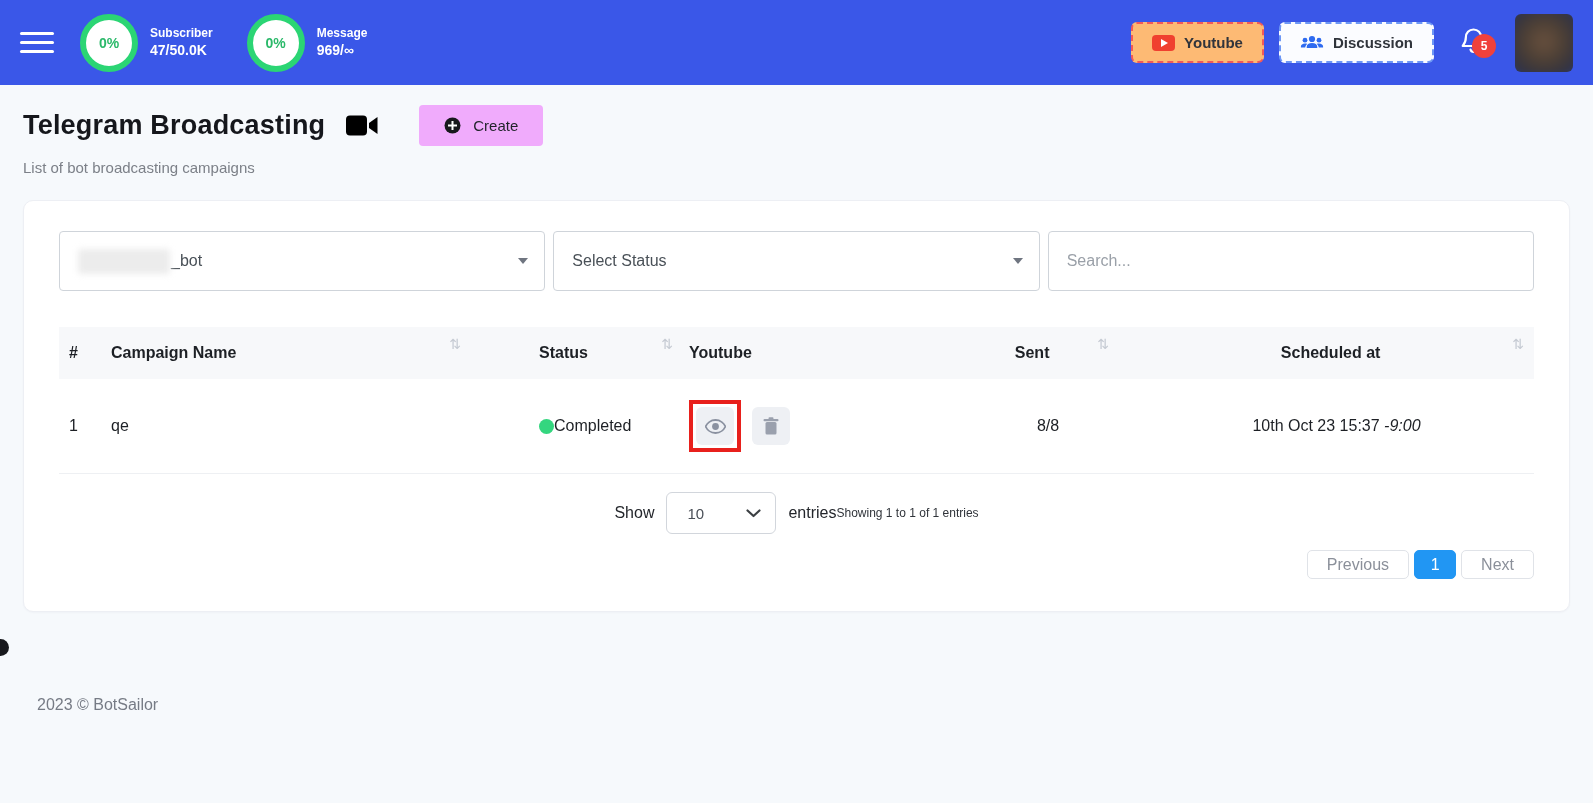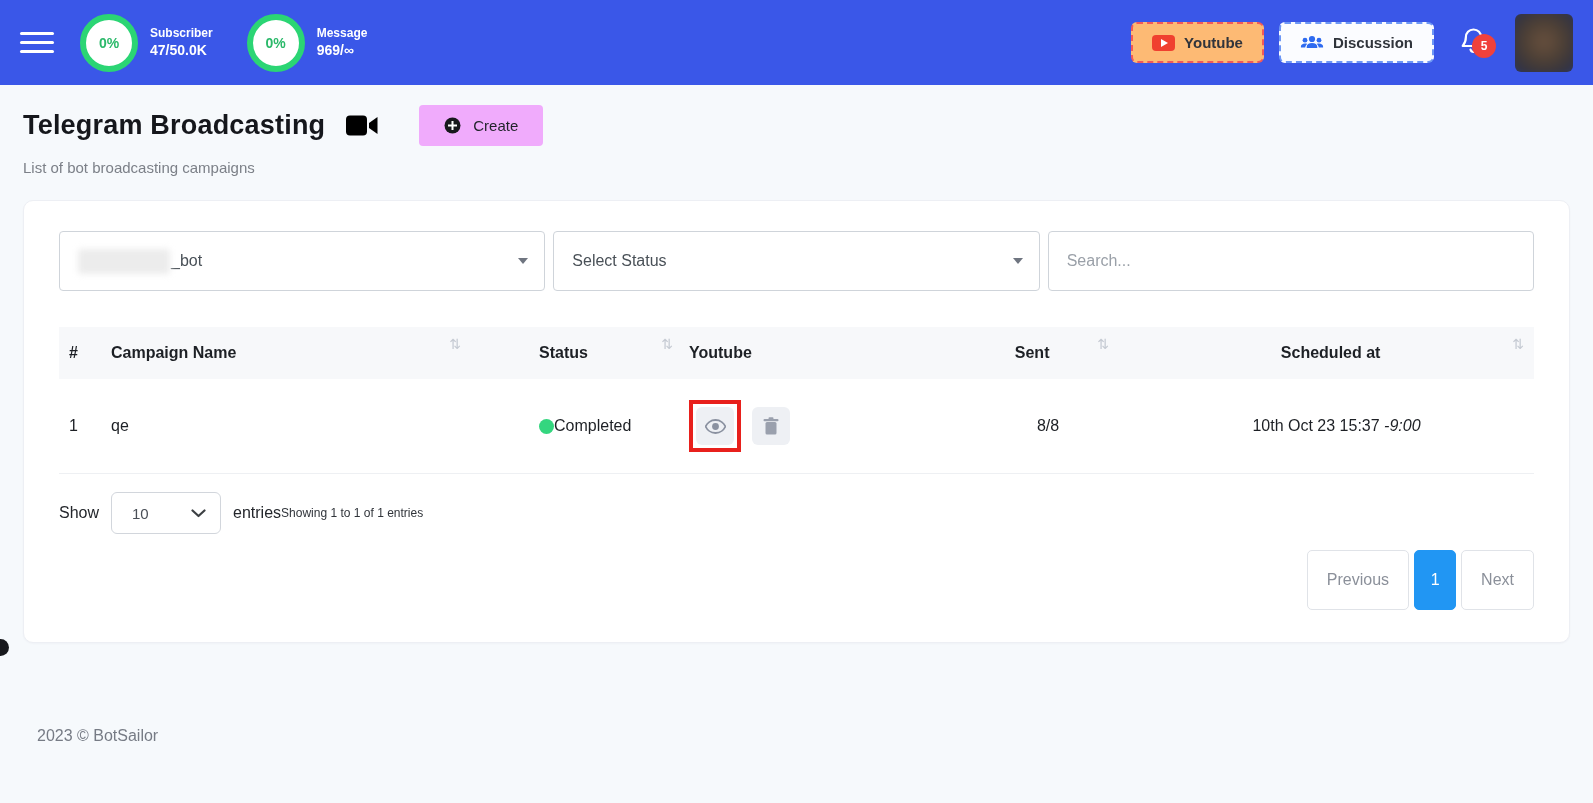--- a/index.html
+++ b/index.html
@@ -66,28 +66,28 @@
   .sort.inset { margin-right:58px; }
   .status-cell { display:flex; align-items:center; gap:0; }
   .dot { width:15px; height:15px; border-radius:50%; background:#34d67f; }
   .actions-cell { display:flex; align-items:center; }
   .icon-btn { width:38px; height:38px; border:none; border-radius:6px; background:#eef0f4;
               display:flex; align-items:center; justify-content:center; cursor:pointer; }
   .highlight-box { border:4px solid #e8201c; padding:3px; display:flex; }
   .trash-btn { margin-left:11px; }
 
   
-  .table-footer { display:flex; align-items:center; justify-content:flex-start; margin-top:18px; }
+  .table-footer { display:flex; align-items:center; justify-content:center; margin-top:18px; }
   .show-group { display:flex; align-items:center; gap:12px; font-size:16px; color:#23262b; }
   .length-select { width:110px; height:42px; border:1px solid #d2d6dc; border-radius:6px; background:#fff;
                    display:flex; align-items:center; justify-content:space-between; padding:0 14px 0 20px;
                    font-size:15px; color:#4a4f57; cursor:pointer; }
   .showing-text { font-size:12px; color:#30343a; }
   .pagination { display:flex; justify-content:flex-end; gap:5px; margin-top:16px; }
-  .pag-btn { height:60px; display:flex; align-items:center; justify-content:center; font-size:16px;
+  .pag-btn { height:29px; display:flex; align-items:center; justify-content:center; font-size:16px;
              background:#fff; border:1px solid #e0e3e8; border-radius:5px; color:#8b909a;
              padding:0 19px; cursor:pointer; font-family:inherit; }
   .pag-current { width:42px; padding:0; background:#2196f3; border-color:#2196f3; color:#fff; }
 
   
   .widget-dot { position:absolute; left:-8px; top:639px; width:17px; height:17px; border-radius:50%;
                 background:#17181c; cursor:pointer; }
   .copyright { margin:84px 0 0 14px; color:#767b85; font-size:16px; }
 </style>
 </head>

